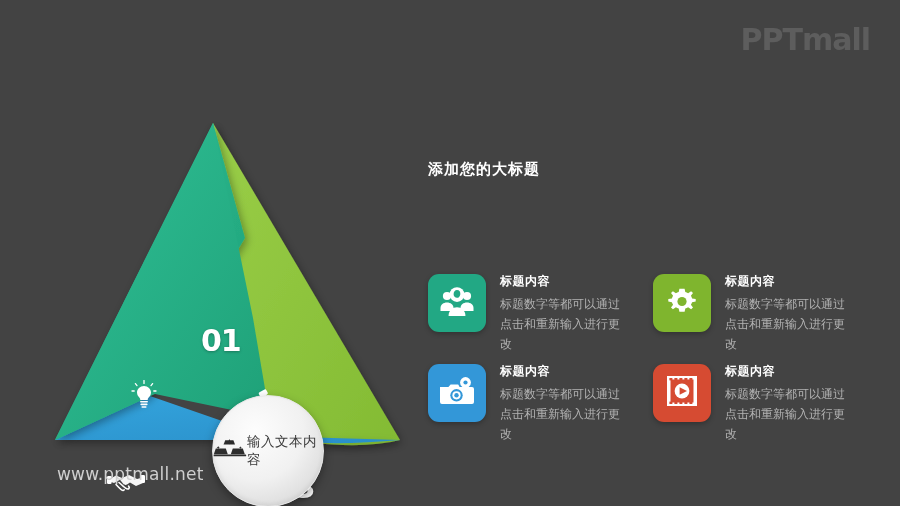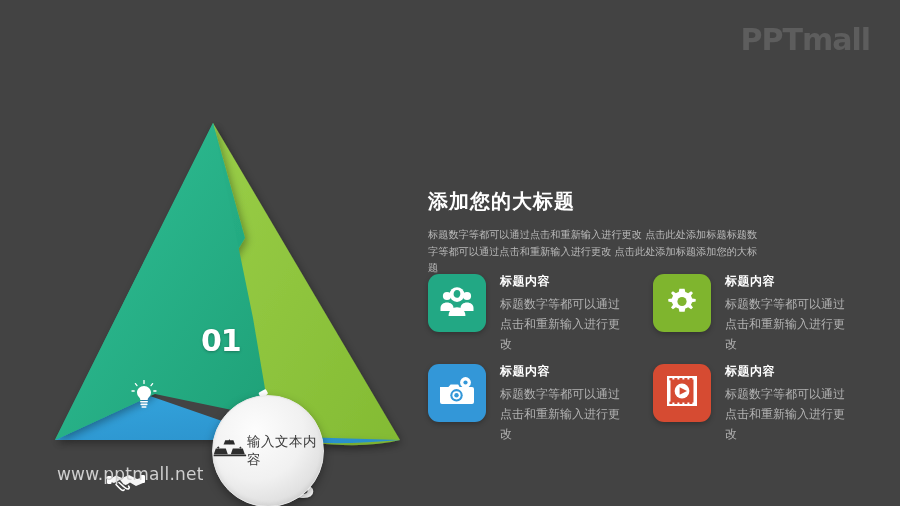--- a/index.html
+++ b/index.html
@@ -43,22 +43,22 @@
   }
   .center-circle .ct-icon { margin-bottom:3px; }
   .center-label {
     color:#3a3a3a; font-size:13.5px; letter-spacing:.5px;
     font-family:"DejaVu Sans","Liberation Sans", sans-serif;
   }
 
   
   .right { position:absolute; left:428px; top:160px; width:440px; }
   .big-title {
-    color:#ffffff; font-size:20px; font-weight:bold; letter-spacing:1px;
-    font-family:"DejaVu Sans","Liberation Sans", sans-serif; margin-bottom:12px;margin-top:28px;
+    color:#ffffff; font-size:15px; font-weight:bold; letter-spacing:1px;
+    font-family:"DejaVu Sans","Liberation Sans", sans-serif; margin-bottom:12px;
   }
   .desc {
     color:#b9b9b9; font-size:10.2px; line-height:1.62; width:338px;
     font-family:"DejaVu Sans","Liberation Sans", sans-serif;
   }
 
   .cards {
     position:absolute; left:428px; top:272px;
     width:445px;
     display:grid; grid-template-columns:225px 225px; grid-template-rows:90px 90px;
@@ -179,21 +179,20 @@
             <path d="M27.4 7.2 l.45 1 1 .45 -1 .45 -.45 1 -.45-1 -1-.45 1-.45 Z"></path>
           </g>
         </svg>
       </span>
       <span class="center-label">输入文本内容</span>
     </div>
   </div>
 
   <div class="right">
     <div class="big-title">添加您的大标题</div>
-    <div class="desc">标题数字等都可以通过点击和重新输入进行更改 点击此处添加标题标题数字等都可以通过点击和重新输入进行更改 点击此处添加标题添加您的大标题</div>
   </div>
 
   <div class="cards">
 
     <div class="card">
       <div class="card-icon" style="background:#22a884;">
         <span>
           <svg width="34" height="30" viewBox="0 0 34 30" fill="#ffffff">
             <circle cx="7" cy="10" r="4.1"></circle>
             <path d="M0.5 22 c0-3.5 2.9-5.6 6.5-5.6 s6.5 2.1 6.5 5.6 v3 H.5 Z"></path>

